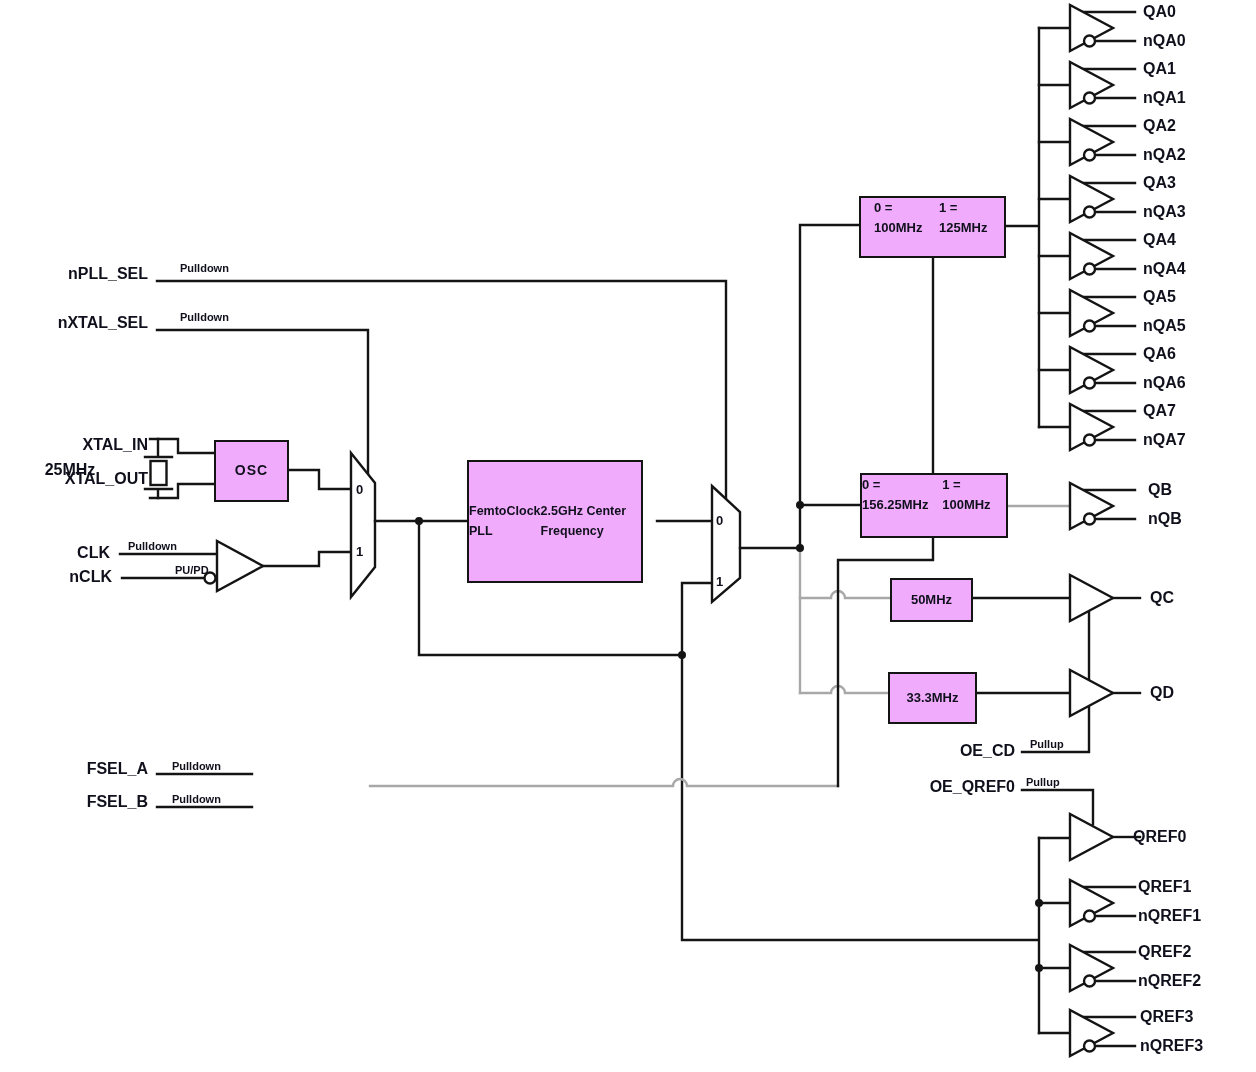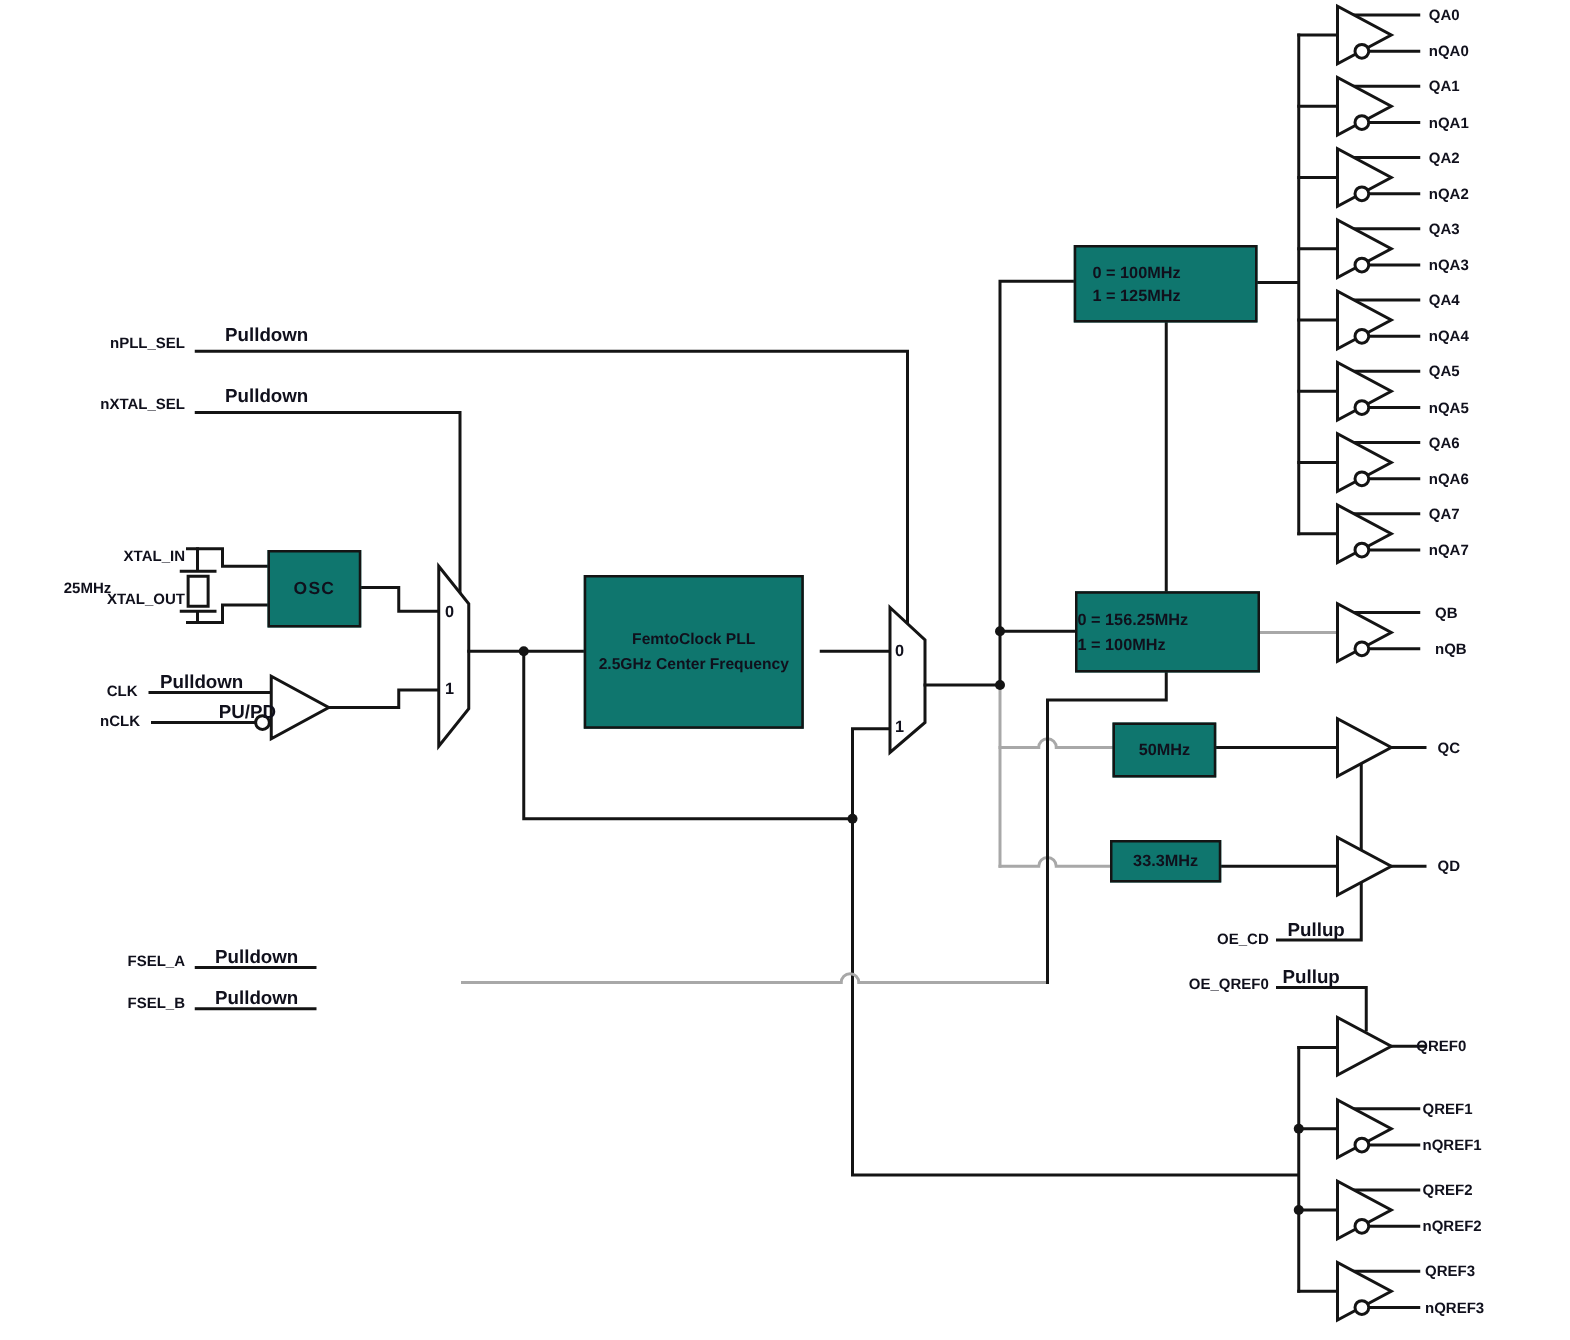--- a/index.html
+++ b/index.html
@@ -3,28 +3,28 @@
 <meta charset="utf-8">
 <style>
   html,body{margin:0;padding:0;background:#fff;}
   #stage{position:relative;width:1256px;height:1072px;background:#fff;overflow:hidden;
          font-family:"Liberation Sans",sans-serif;}
   #wires{position:absolute;left:0;top:0;}
   .w{stroke:#141414;stroke-width:2.4;fill:none;stroke-linecap:square;}
   .g{stroke:#a8a8a8;stroke-width:2.4;fill:none;stroke-linecap:square;}
   .shape{stroke:#141414;stroke-width:2.4;fill:#ffffff;stroke-linejoin:miter;}
   .dot{fill:#141414;stroke:none;}
-  .lbl{position:absolute;font-weight:bold;font-size:12px;color:#10101c;white-space:nowrap;
+  .lbl{position:absolute;font-weight:bold;font-size:16px;color:#10101c;white-space:nowrap;
        transform:translateY(-50%);line-height:1;}
   .pin{left:0;width:148px;text-align:right;}
   .pin2{left:860px;width:155px;text-align:right;}
-  .pull{font-size:15px;}
+  .pull{font-size:11px;}
   .muxnum{font-size:13px;color:#10101c;}
-  .box{position:absolute;box-sizing:border-box;border:2.5px solid #141414;background:#0f766e;
-       display:flex;flex-direction:column;justify-content:center;align-items:center;
+  .box{position:absolute;box-sizing:border-box;border:2.5px solid #141414;background:#f0abfc;
+       display:flex;flex-direction:row;justify-content:center;align-items:center;
        font-weight:bold;color:#10101c;}
   .box .bl{line-height:1.55;}
   .divbox{align-items:flex-start;padding-left:13px;font-size:13px;}
   .divbox .bl{line-height:1.5;}
   .freqbox{font-size:13px;}
   #osc-box{font-size:14px;letter-spacing:1px;}
   #pll-box{font-size:12.5px;}
   #ctrl-box{font-size:12px;}
 </style>
 </head>
@@ -156,21 +156,21 @@
     <span class="bl">0 = 100MHz</span>
     <span class="bl">1 = 125MHz</span>
   </div>
   <div class="box divbox" style="left:860px;top:473px;width:148px;height:65px;padding-left:0;">
     <span class="bl">0 = 156.25MHz</span>
     <span class="bl">1 = 100MHz</span>
   </div>
   <div class="box freqbox" style="left:890px;top:578px;width:83px;height:44px;">
     <span class="bl">50MHz</span>
   </div>
-  <div class="box freqbox" style="left:888px;top:672px;width:89px;height:34px;">
+  <div class="box freqbox" style="left:888px;top:672px;width:89px;height:52px;">
     <span class="bl">33.3MHz</span>
   </div>
 
   <div class="lbl pin" style="top:274px;">nPLL_SEL</div>
   <div class="lbl pin" style="top:323px;">nXTAL_SEL</div>
   <div class="lbl pin" style="top:445px;">XTAL_IN</div>
   <div class="lbl pin" style="top:470px;width:140px;text-align:center;">25MHz</div>
   <div class="lbl pin" style="top:479px;">XTAL_OUT</div>
   <div class="lbl pin" style="top:553px;width:110px;">CLK</div>
   <div class="lbl pin" style="top:577px;width:112px;">nCLK</div>

